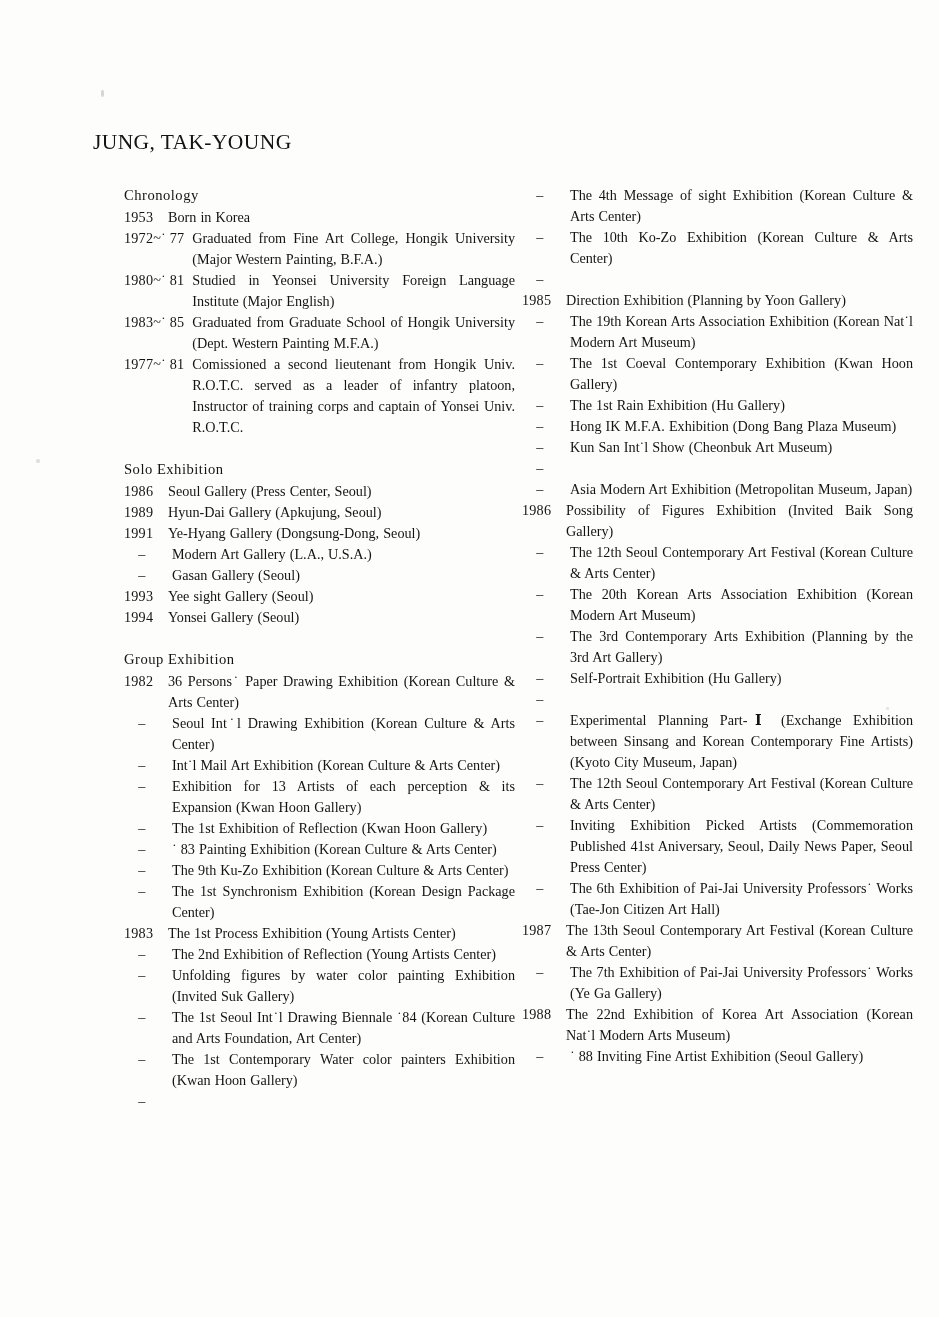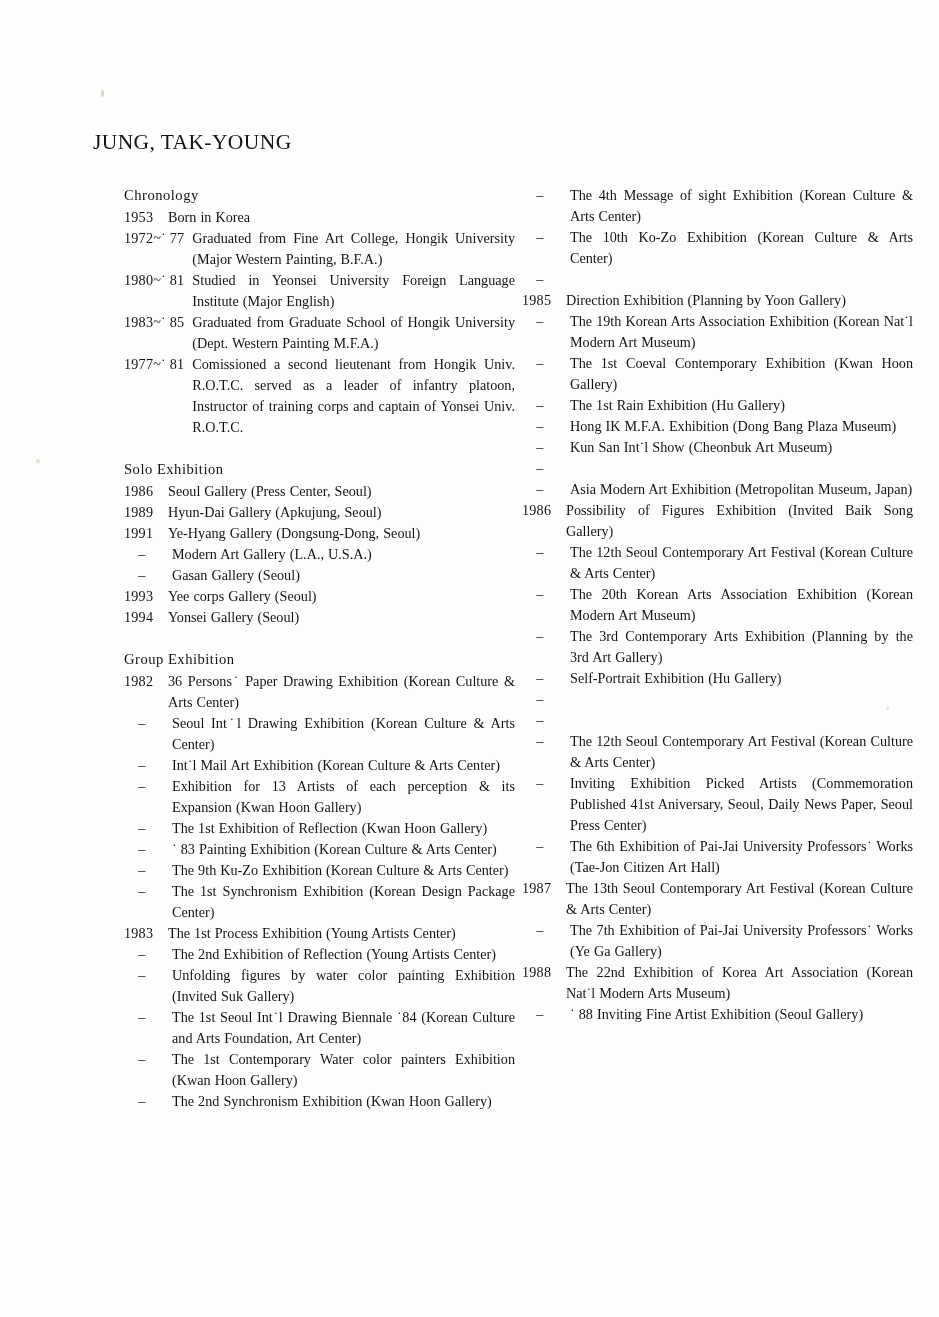--- a/index.html
+++ b/index.html
@@ -139,21 +139,21 @@
       <div class="entry">
         <span class="marker dash">–</span>
         <span class="body">Modern Art Gallery (L.A., U.S.A.)</span>
       </div>
       <div class="entry">
         <span class="marker dash">–</span>
         <span class="body">Gasan Gallery (Seoul)</span>
       </div>
       <div class="entry">
         <span class="marker">1993</span>
-        <span class="body">Yee corps Gallery (Seoul)</span>
+        <span class="body">Yee sight Gallery (Seoul)</span>
       </div>
       <div class="entry">
         <span class="marker">1994</span>
         <span class="body">Yonsei Gallery (Seoul)</span>
       </div>
       <div class="section-head gap-before">Group  Exhibition</div>
       <div class="entry">
         <span class="marker">1982</span>
         <span class="body">36 Persons˙ Paper Drawing Exhibition (Korean Culture &amp; Arts Center)</span>
       </div>
@@ -200,21 +200,20 @@
       <div class="entry">
         <span class="marker dash">–</span>
         <span class="body">The 1st Seoul Int˙l Drawing Biennale ˙84 (Korean Culture and Arts Foundation, Art Center)</span>
       </div>
       <div class="entry">
         <span class="marker dash">–</span>
         <span class="body">The 1st Contemporary Water color painters Exhibition (Kwan Hoon Gallery)</span>
       </div>
       <div class="entry">
         <span class="marker dash">–</span>
-        <span class="body single">The 2nd Synchronism Exhibition (Kwan Hoon Gallery)</span>
       </div>
     </div>
   <div class="col col-right" id="col-right">
       <div class="entry">
         <span class="marker dash">–</span>
         <span class="body">The 4th Message of sight Exhibition (Korean Culture &amp; Arts Center)</span>
       </div>
       <div class="entry">
         <span class="marker dash">–</span>
         <span class="body">The 10th Ko-Zo Exhibition (Korean Culture &amp; Arts Center)</span>
@@ -271,20 +270,21 @@
       </div>
       <div class="entry">
         <span class="marker dash">–</span>
         <span class="body single">Self-Portrait Exhibition (Hu Gallery)</span>
       </div>
       <div class="entry">
         <span class="marker dash">–</span>
       </div>
       <div class="entry">
         <span class="marker dash">–</span>
+        <span class="body">Experimental Planning Part-<span class="roman">Ⅰ</span> (Exchange Exhibition between Sinsang and Korean Contemporary Fine Artists) (Kyoto City Museum, Japan)</span>
       </div>
       <div class="entry">
         <span class="marker dash">–</span>
         <span class="body">The 12th Seoul Contemporary Art Festival (Korean Culture &amp; Arts Center)</span>
       </div>
       <div class="entry">
         <span class="marker dash">–</span>
         <span class="body">Inviting Exhibition Picked Artists (Commemoration Published 41st Aniversary, Seoul, Daily News Paper, Seoul Press Center)</span>
       </div>
       <div class="entry">

